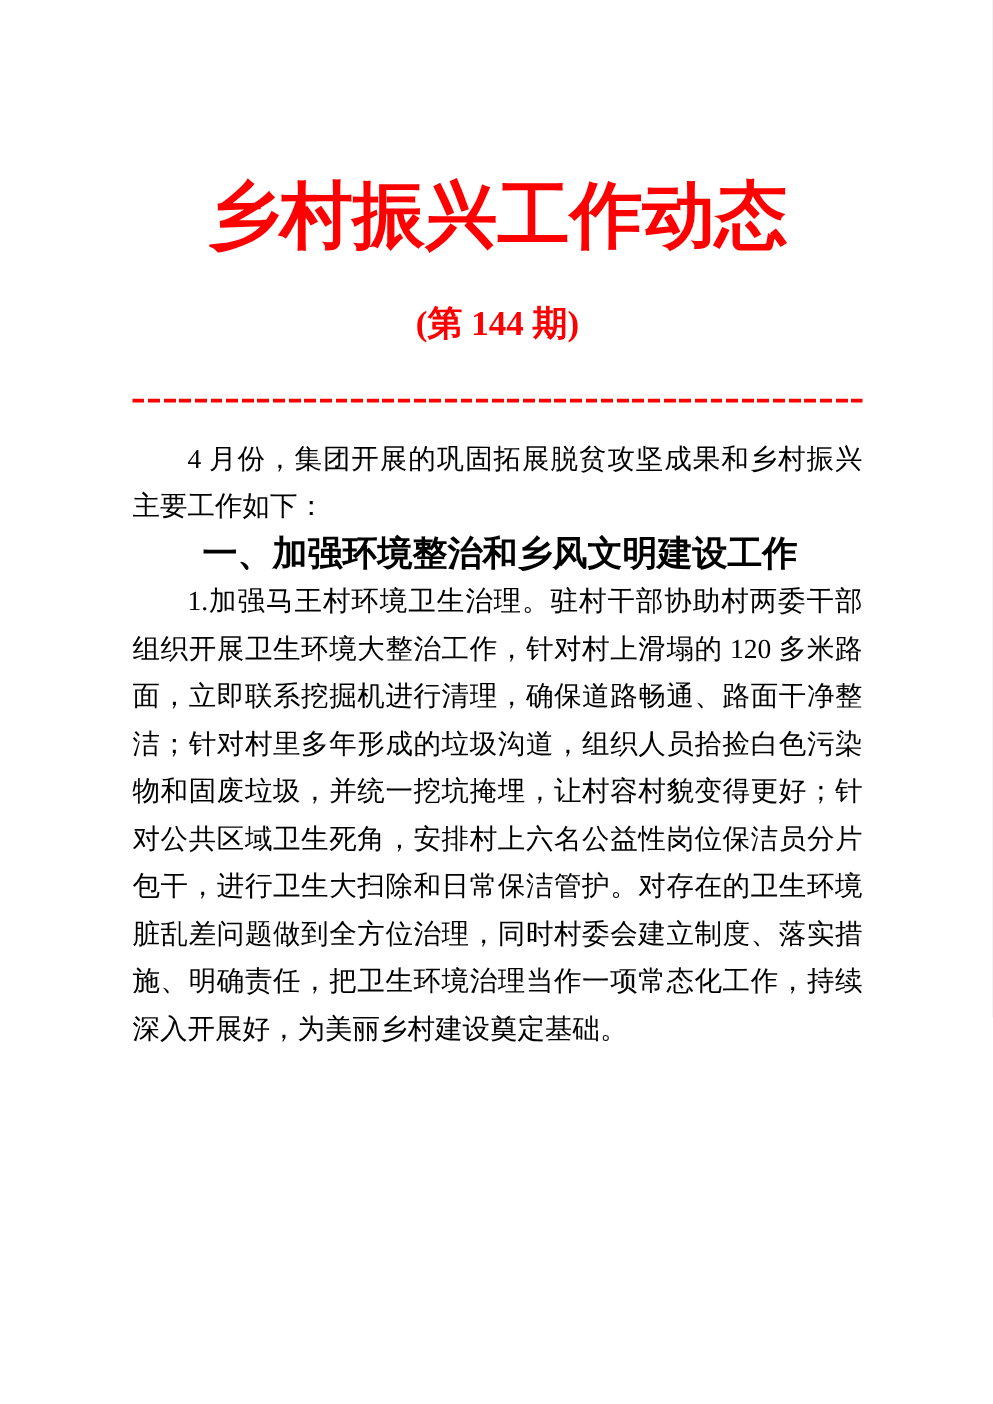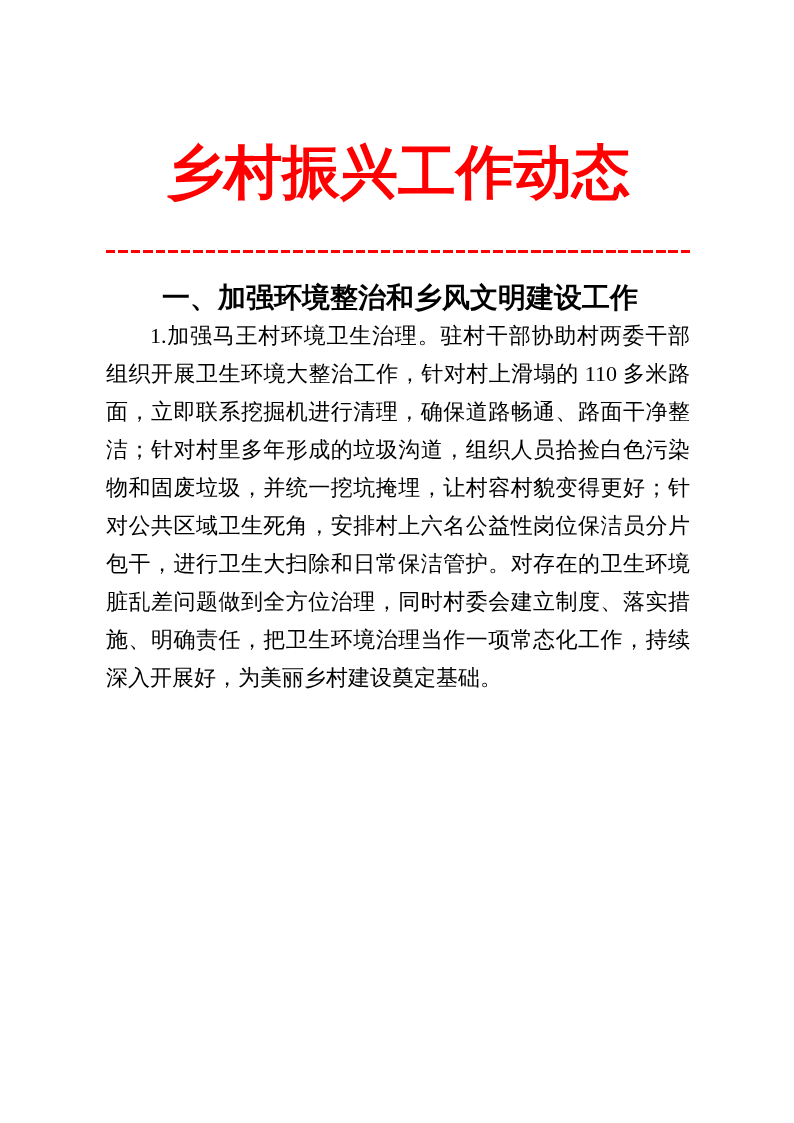--- a/index.html
+++ b/index.html
@@ -58,26 +58,28 @@
     text-align: left;
   }
 </style>
 </head>
 <body>
 
 <div class="page">
 
   <div class="doc-title">乡村振兴工作动态</div>
 
+  <div class="doc-issue">(第 144 期)</div>
 
   <div class="divider"></div>
 
   <div class="doc-body">
 
+    <p>4 月份，集团开展的巩固拓展脱贫攻坚成果和乡村振兴主要工作如下：</p>
 
     <p class="section-heading">一、加强环境整治和乡风文明建设工作</p>
 
 
-    <p>1.加强马王村环境卫生治理。驻村干部协助村两委干部组织开展卫生环境大整治工作，针对村上滑塌的 110 多米路面，立即联系挖掘机进行清理，确保道路畅通、路面干净整洁；针对村里多年形成的垃圾沟道，组织人员拾捡白色污染物和固废垃圾，并统一挖坑掩埋，让村容村貌变得更好；针对公共区域卫生死角，安排村上六名公益性岗位保洁员分片包干，进行卫生大扫除和日常保洁管护。对存在的卫生环境脏乱差问题做到全方位治理，同时村委会建立制度、落实措施、明确责任，把卫生环境治理当作一项常态化工作，持续深入开展好，为美丽乡村建设奠定基础。</p>
+    <p>1.加强马王村环境卫生治理。驻村干部协助村两委干部组织开展卫生环境大整治工作，针对村上滑塌的 120 多米路面，立即联系挖掘机进行清理，确保道路畅通、路面干净整洁；针对村里多年形成的垃圾沟道，组织人员拾捡白色污染物和固废垃圾，并统一挖坑掩埋，让村容村貌变得更好；针对公共区域卫生死角，安排村上六名公益性岗位保洁员分片包干，进行卫生大扫除和日常保洁管护。对存在的卫生环境脏乱差问题做到全方位治理，同时村委会建立制度、落实措施、明确责任，把卫生环境治理当作一项常态化工作，持续深入开展好，为美丽乡村建设奠定基础。</p>
 
   </div>
 
 </div>
 
 </body></html>

